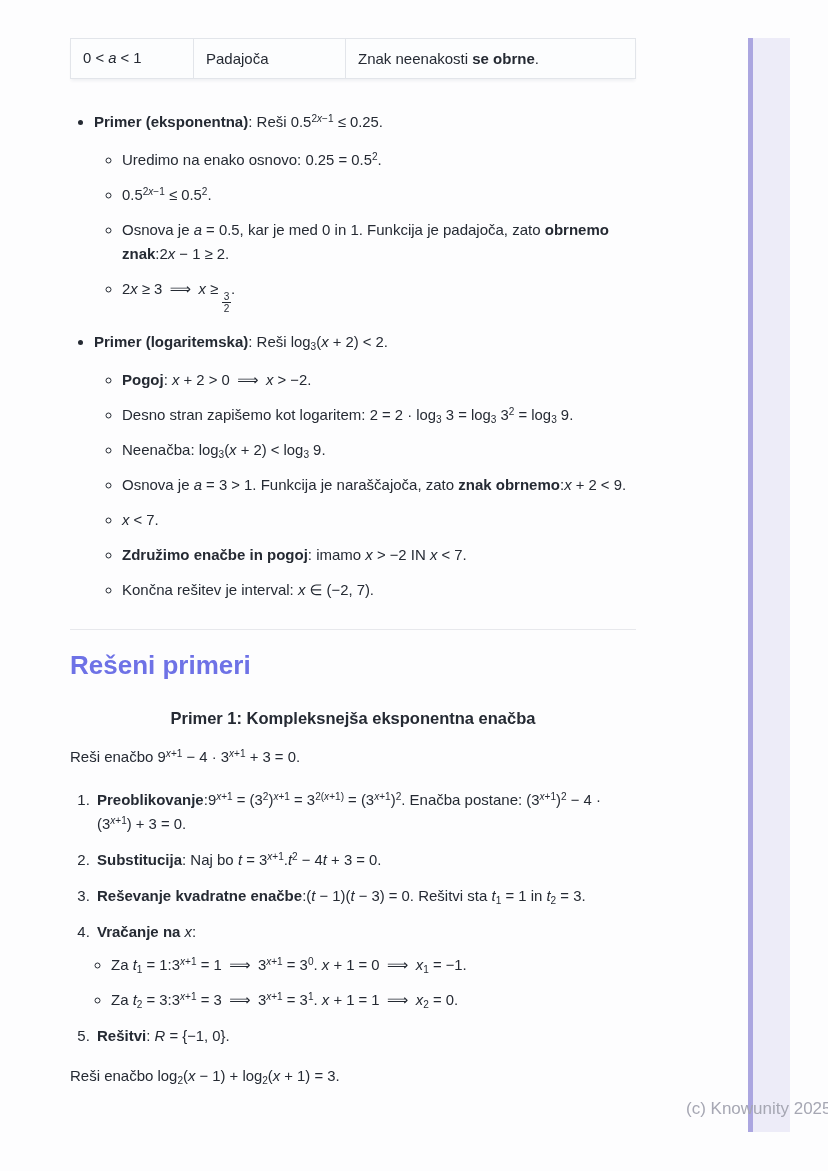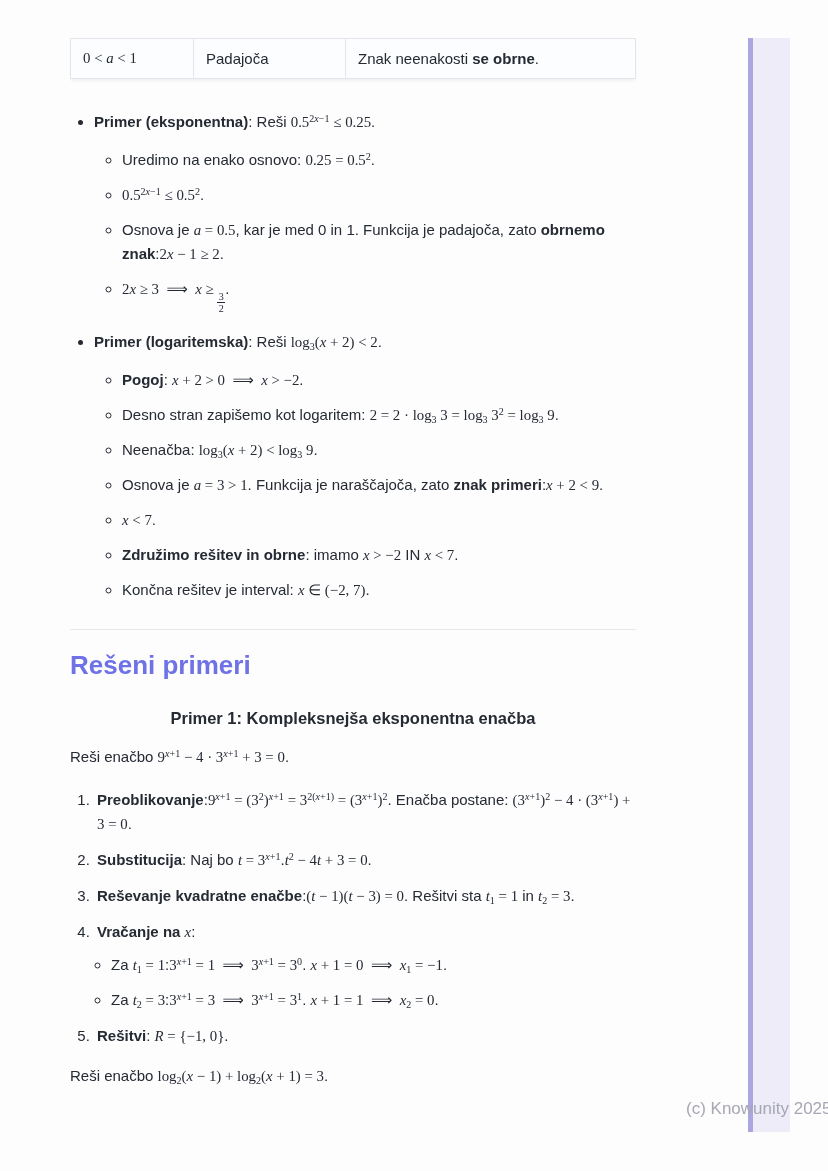--- a/index.html
+++ b/index.html
@@ -54,21 +54,21 @@
   }
   h3.sub {
     margin: 25px 0 0 0;
     font-size: 16.5px; line-height: 22px;
     font-weight: 700;
     text-align: center;
   }
   p.para { margin: 16px 0 0 0; }
   
   m {
-    font-family: Liberation Serif, serif;
+    font-family: Liberation Sans, sans-serif;
     font-style: normal;
     font-size: 0.99em;
   }
   m i { font-style: italic; font-family: inherit; }
   m sup, m sub { font-size: 0.68em; line-height: 0; position: relative; vertical-align: baseline; }
   m sup { top: -0.5em; }
   m sub { top: 0.28em; }
   .frac {
     display: inline-flex;
     flex-direction: column;
@@ -125,23 +125,23 @@
                 <span>2</span>
               </span></m>.</li>
       </ul>
     </li>
     <li>
       <span><b>Primer (logaritemska)</b>: Reši <m>log<sub>3</sub>(<i>x</i> + 2) &lt; 2</m>.</span>
       <ul class="l2">
         <li><b>Pogoj</b>: <m><i>x</i> + 2 &gt; 0 ⟹ <i>x</i> &gt; −2</m>.</li>
         <li>Desno stran zapišemo kot logaritem: <m>2 = 2 · log<sub>3</sub> 3 = log<sub>3</sub> 3<sup>2</sup> = log<sub>3</sub> 9</m>.</li>
         <li>Neenačba: <m>log<sub>3</sub>(<i>x</i> + 2) &lt; log<sub>3</sub> 9</m>.</li>
-        <li>Osnova je <m><i>a</i> = 3 &gt; 1</m>. Funkcija je naraščajoča, zato <b>znak primeri</b>:<m><i>x</i> + 2 &lt; 9</m>.</li>
+        <li>Osnova je <m><i>a</i> = 3 &gt; 1</m>. Funkcija je naraščajoča, zato <b>znak obrnemo</b>:<m><i>x</i> + 2 &lt; 9</m>.</li>
         <li><m><i>x</i> &lt; 7</m>.</li>
-        <li><b>Združimo rešitev in obrne</b>: imamo <m><i>x</i> &gt; −2</m> IN <m><i>x</i> &lt; 7</m>.</li>
+        <li><b>Združimo enačbe in pogoj</b>: imamo <m><i>x</i> &gt; −2</m> IN <m><i>x</i> &lt; 7</m>.</li>
         <li>Končna rešitev je interval: <m><i>x</i> ∈ (−2, 7)</m>.</li>
       </ul>
     </li>
   </ul>
 
   <hr class="rule">
 
   <h2 class="sect">Rešeni primeri</h2>
 
   <h3 class="sub">Primer 1: Kompleksnejša eksponentna enačba</h3>

